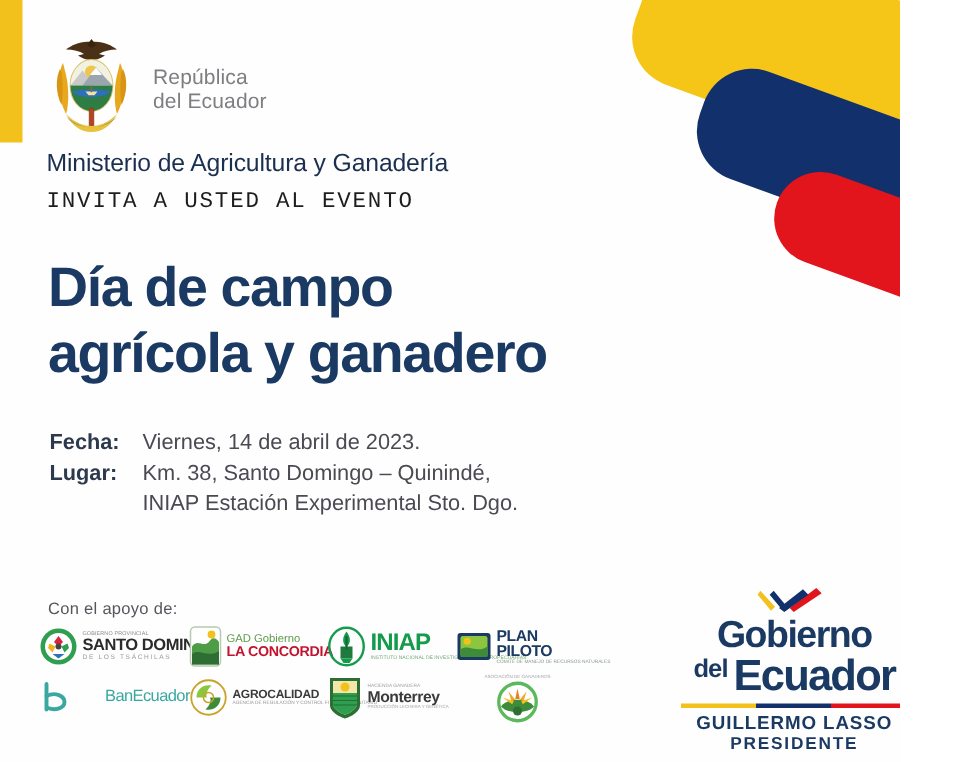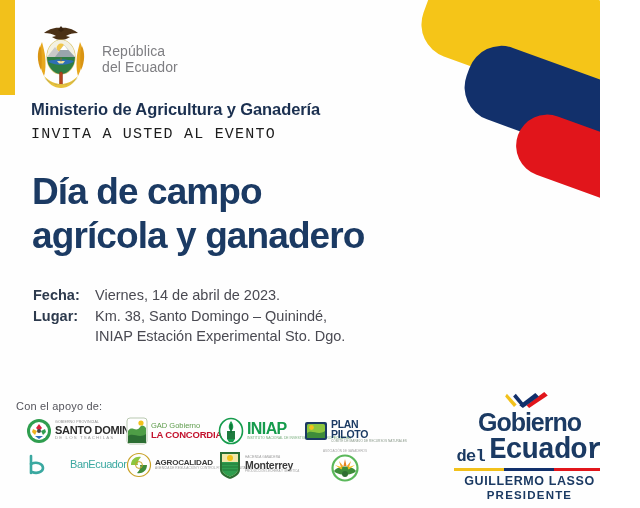--- a/index.html
+++ b/index.html
@@ -90,21 +90,21 @@
     padding-top: 4px;
   }
   .republic-text div { white-space: nowrap; }
 
   
   .ministry {
     position: absolute;
     left: 31px;
     top: 100px;
     font-size: 16.5px;
-    font-weight: bold;
+    font-weight: normal;
     color: #1B3050;
     letter-spacing: -0.1px;
   }
   .invita {
     position: absolute;
     left: 31px;
     top: 126px;
     font-family: "Liberation Mono", "DejaVu Sans Mono", monospace;
     font-size: 15px;
     color: #1d1d1d;
@@ -147,21 +147,21 @@
   .det-value { white-space: nowrap; }
   .det-value2 {
     margin-left: 62px;
     white-space: nowrap;
     text-align: right;
   }
 
   
   .support-label {
     position: absolute;
-    left: 16px;
+    left: 32px;
     top: 400px;
     font-size: 11px;
     color: #55555c;
     letter-spacing: 0.2px;
   }
   .logo-grid {
     position: absolute;
     left: 26px;
     top: 414px;
     width: 360px;
@@ -238,26 +238,25 @@
   }
   .gob-l1 {
     font-size: 25px;
     font-weight: bold;
     color: #1B3A63;
     letter-spacing: -1px;
     line-height: 1.0;
   }
   .gob-l2-wrap {
     display: flex;
-    align-items: flex-end;
+    align-items: flex-start;
     justify-content: center;
     gap: 4px;
     line-height: 1.0;
     margin-top: 1px;
-    font-family: Liberation Mono, monospace;
   }
   .gob-del {
     font-size: 17px;
     font-weight: bold;
     color: #1B3A63;
     letter-spacing: -0.6px;
   }
   .gob-ecu {
     font-size: 29px;
     font-weight: bold;

